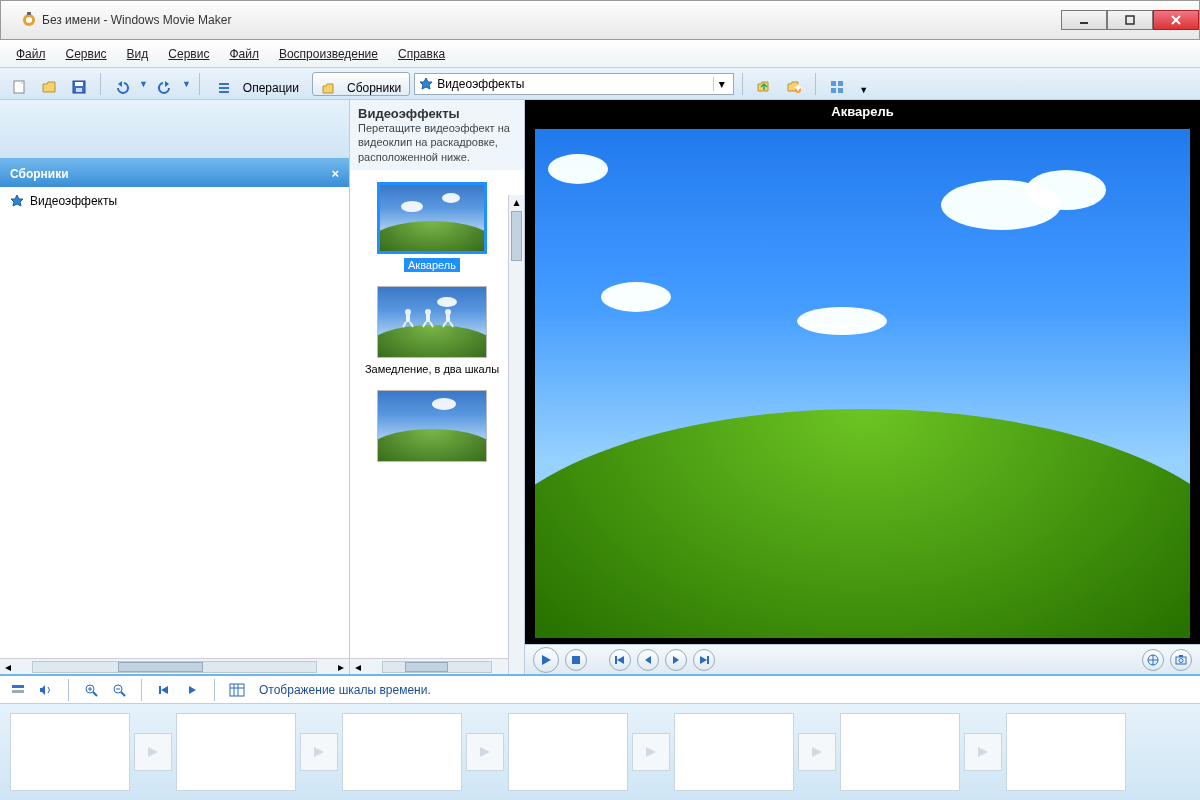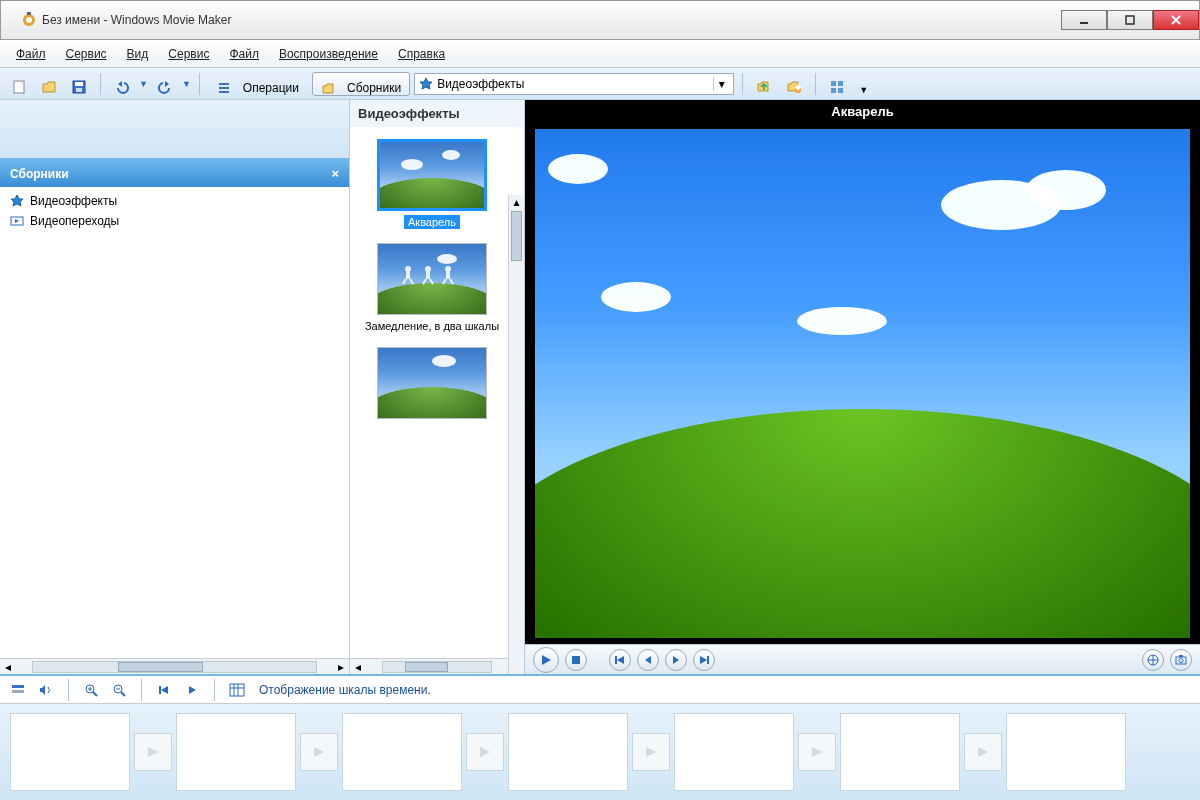--- a/index.html
+++ b/index.html
@@ -217,40 +217,34 @@
       <span>Сборники</span>
       <span style="cursor:pointer;font-size:13px;">×</span>
     </div>
     <div class="list">
       <div class="litem">
         <svg width="14" height="14">
             <path d="M7 1 L9 5 L13 5 L10 8 L11 12 L7 10 L3 12 L4 8 L1 5 L5 5 Z" fill="#2a86d4" stroke="#1a5fa0"></path>
           </svg>
         <span>Видеоэффекты</span>
       </div>
-      <div class="litem">
-        <svg width="14" height="14">
-            <rect x="1" y="3" width="12" height="8" fill="#fff" stroke="#2a6ac0"></rect>
-            <path d="M5 5 L9 7 L5 9 Z" fill="#2a6ac0"></path>
-          </svg>
-        <span>Видеопереходы</span>
-      </div>
     </div>
     <div class="hscroll">
       <span class="sarrow">◂</span>
       <div class="thumbtrack">
           <div style="position:absolute;left:30%;width:30%;height:100%;background:#c2d2e0;border:1px solid #9ab;"></div>
         </div>
       <span class="sarrow">▸</span>
     </div>
   </div>
 
   <div class="col effects">
     <div class="hdr">
       <div class="t">Видеоэффекты</div>
+      <div class="s">Перетащите видеоэффект на видеоклип на раскадровке, расположенной ниже.</div>
     </div>
     <div class="thumbs">
       <div class="thumb sel">
         <div class="img bliss">
             <div class="sky"></div>
             <div class="cloud" style="top:12%;left:60%;width:18px;height:10px;"></div>
             <div class="cloud" style="top:25%;left:20%;width:22px;height:11px;"></div>
             <div class="hill"></div>
           </div>
         <span class="lbl">Акварель</span>

